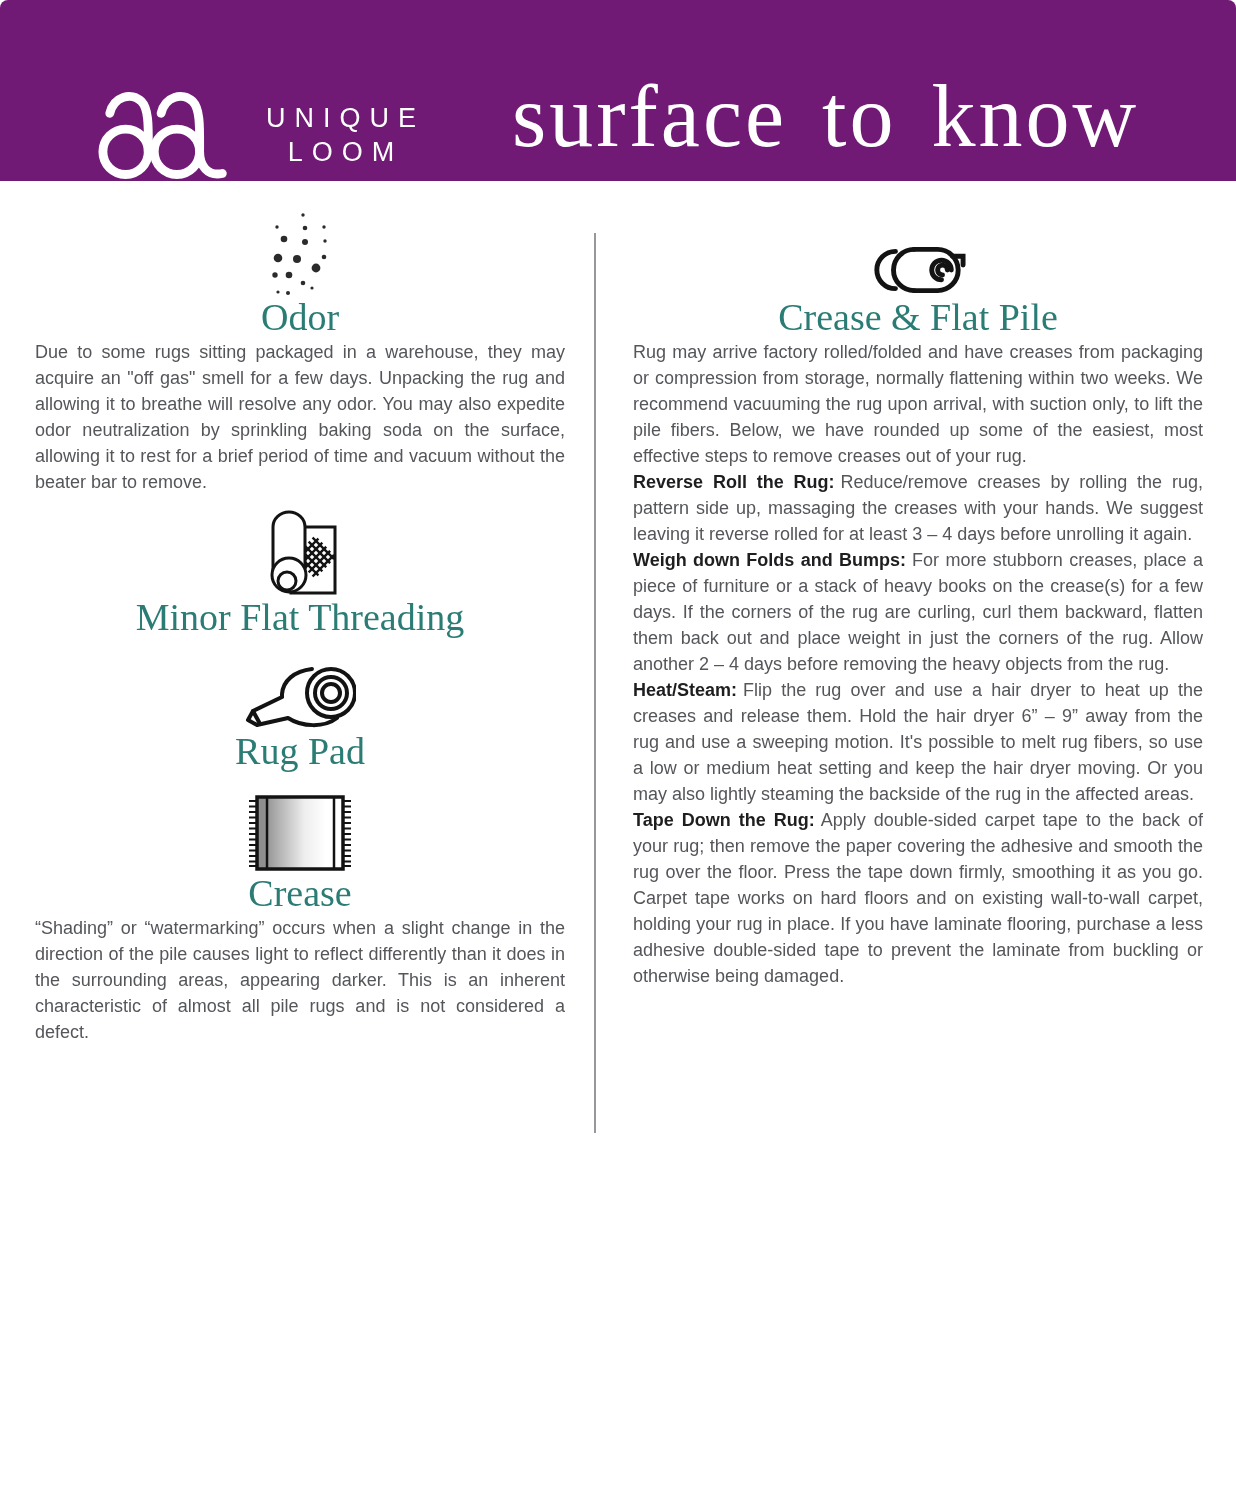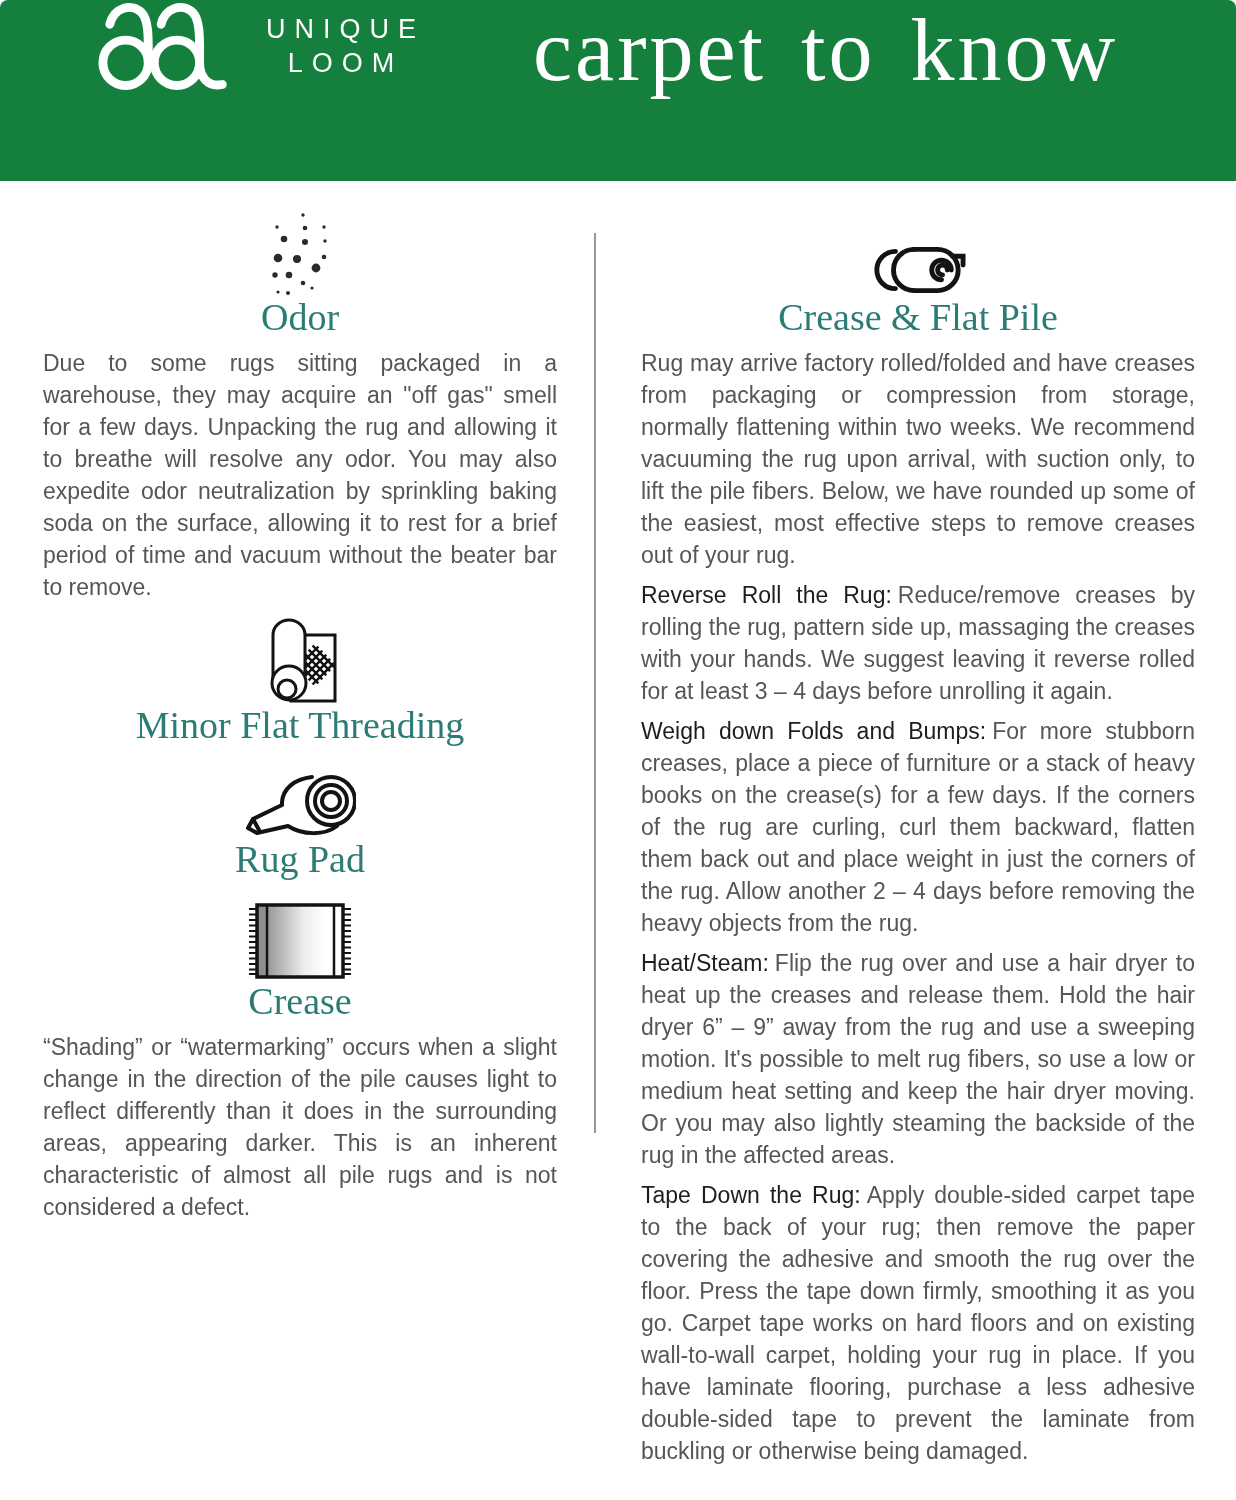--- a/index.html
+++ b/index.html
@@ -2,21 +2,21 @@
 <html><head>
 <meta charset="utf-8">
 <style>
   html,body{margin:0;padding:0;background:#ffffff;}
   .page{
     position:relative;width:1236px;height:1500px;overflow:hidden;
     background:#ffffff;font-family:"Liberation Sans",sans-serif;
   }
   
   .header{
-    height:181px;background:#15803d;display:flex;align-items:flex-start;
+    height:181px;background:#701a75;display:flex;align-items:flex-end;
     border-radius:8px 8px 0 0;
   }
   .logo-wrap{display:flex;align-items:center;margin-left:96px;}
   .logo-glyphs{display:block;}
   .brand{
     margin-left:22px;color:#ffffff;text-align:center;
     font-size:27px;letter-spacing:9px;line-height:34px;font-weight:400;
   }
   .page-title{
     flex:1;text-align:center;color:#ffffff;
@@ -28,24 +28,24 @@
   .content{display:flex;height:952px;}
   .col-left{width:530px;margin-left:35px;}
   .divider{width:2px;background:#97989b;margin-top:52px;margin-left:29px;}
   .col-right{width:570px;margin-left:37px;}
   .icon-row{display:flex;justify-content:center;}
   h2.section-heading{
     margin:0;text-align:center;color:#2a7c74;font-weight:500;
     font-family:"Liberation Serif",serif;font-size:38px;line-height:44px;
   }
   p.body-text{
-    margin:8px;color:#54565a;font-size:23px;line-height:32px;
+    margin:0;color:#54565a;font-size:18px;line-height:26px;
     text-align:justify;text-justify:inter-word;
   }
-  .lead{font-weight:400;color:#1e1d1f;margin-right:6px;}
+  .lead{font-weight:700;color:#1e1d1f;margin-right:6px;}
   
   .m-odor-icon{margin-top:32px;}
   .m-odor-head{margin-top:25px;margin-bottom:9px;}
   .m-roll-icon{margin-top:12px;}
   .m-thread-head{margin-top:14px;margin-bottom:12px;}
   .m-tape-icon{margin-top:22px;}
   .m-rugpad-head{margin-top:18px;margin-bottom:6px;}
   .m-rug-icon{margin-top:22px;}
   .m-shading-head{margin-top:34px;margin-bottom:8px;}
   .m-crease-icon{margin-top:64px;}
@@ -64,21 +64,21 @@
         <circle cx="30" cy="63" r="23"></circle>
         <path d="M14,24 C18,7 36,2 46,12 C54,20 53,40 53,63"></path>
         <circle cx="82" cy="63" r="23"></circle>
         <path d="M66,24 C70,7 88,2 98,12 C106,20 105,40 105,63 C105,77 113,88 128,85"></path>
       </svg>
       <div class="brand">
         <div>UNIQUE</div>
         <div>LOOM</div>
       </div>
     </div>
-    <div class="page-title">carpet to know</div>
+    <div class="page-title">surface to know</div>
   </div>
 
   <div class="content">
 
     <div class="col-left">
 
       <div class="icon-row m-odor-icon">
         <svg width="56" height="82" viewBox="0 0 56 82" fill="#2b2b2b">
           <circle cx="31" cy="2" r="1.7"></circle>
           <circle cx="5" cy="14" r="1.7"></circle>

